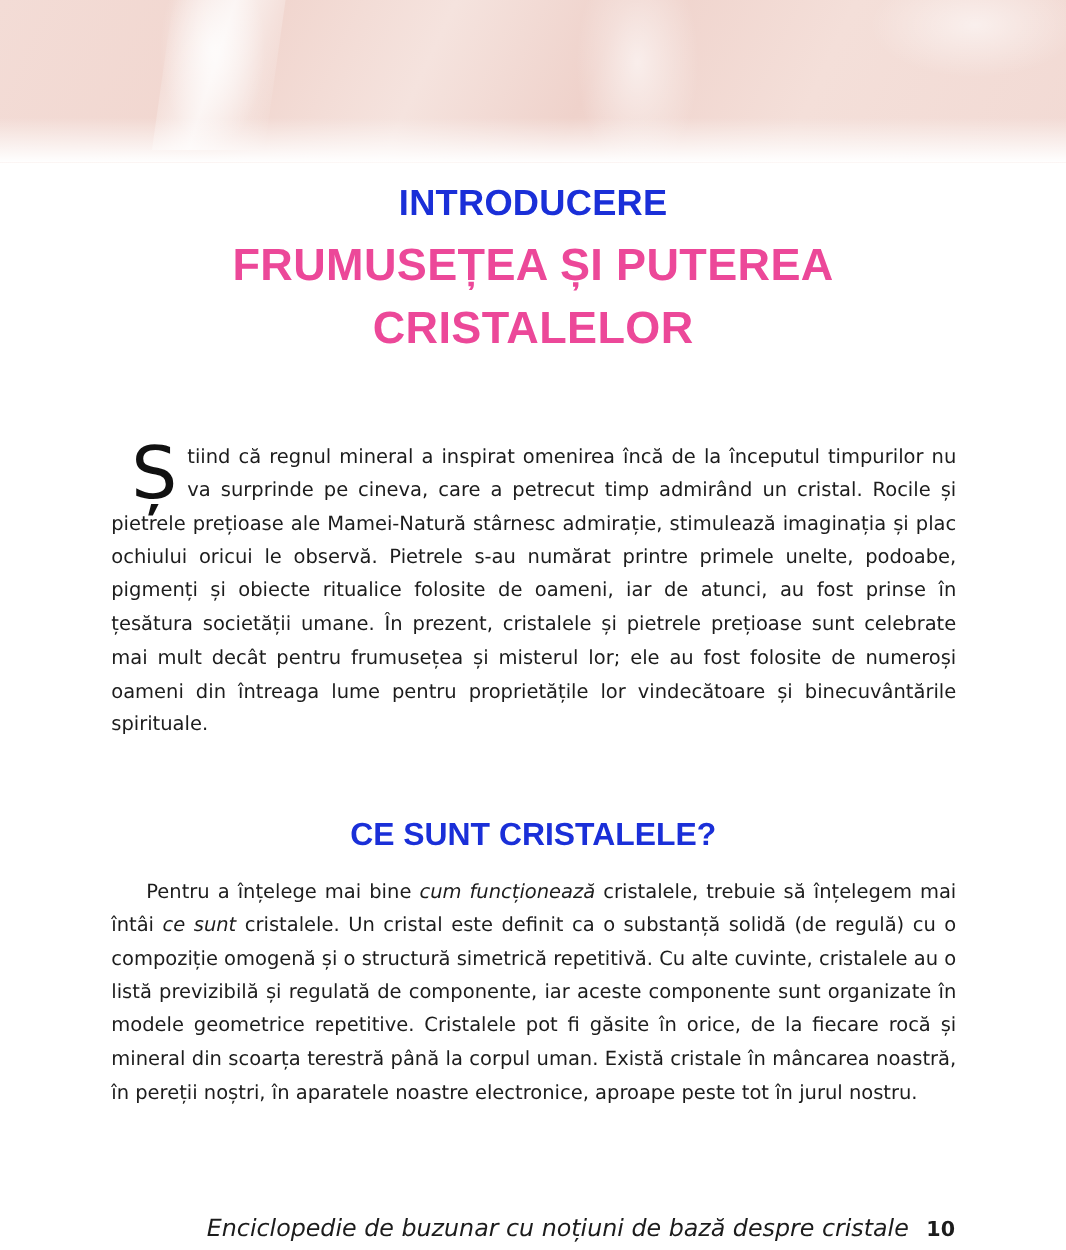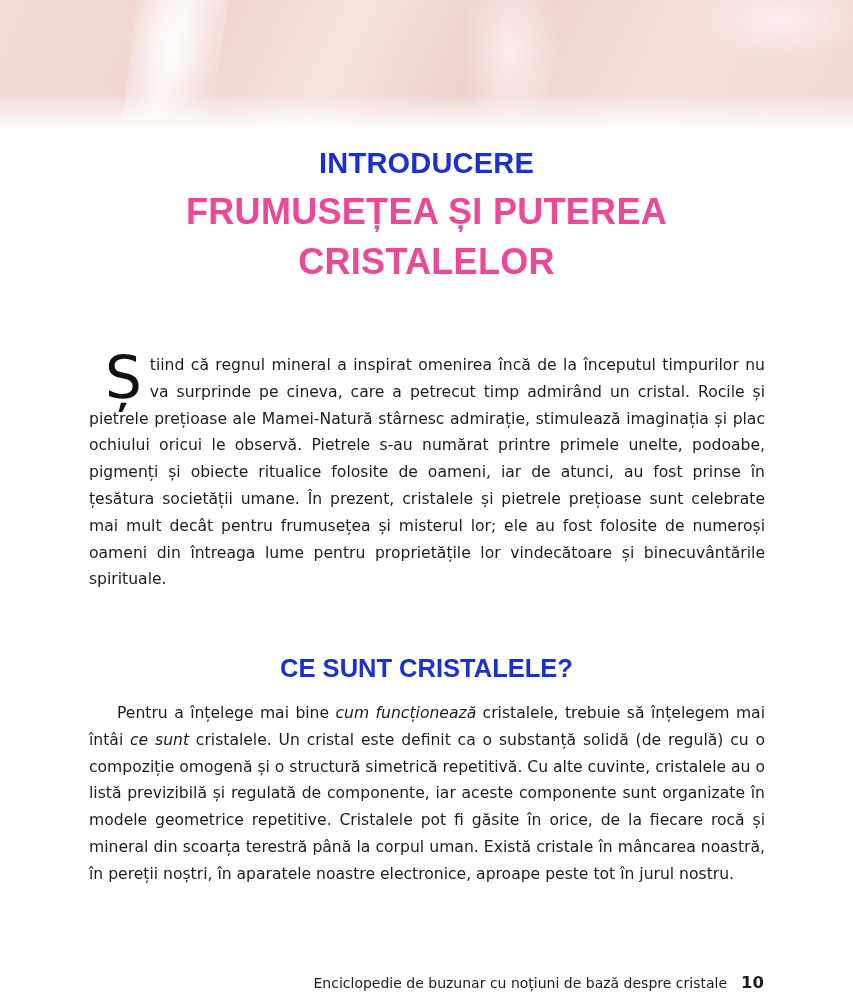--- a/index.html
+++ b/index.html
@@ -52,21 +52,21 @@
   .section-heading {
     position: absolute; left: 0; top: 650px; width: 853px; text-align: center;
     color: #1a2fd8; font-weight: bold; font-size: 25.5px; line-height: 36px;
   }
   .p2 { top: 700px; text-indent: 28px; }
   .footer {
     position: absolute; left: 0; top: 972px; width: 764px; text-align: right;
     font-size: 16px; line-height: 22px; color: #1c1c1c;
     font-family: "DejaVu Sans", sans-serif;
   }
-  .footer .ftitle { font-size: 14px; }
+  .footer .ftitle { font-style: italic; font-size: 19px; }
   .footer .page-num { font-weight: bold; margin-left: 14px; font-size: 16.5px; }
   em { }
 </style>
 </head>
 <body>
 
 <div class="banner"></div>
 
 <div class="heading-block">
   <div class="intro">INTRODUCERE</div>

